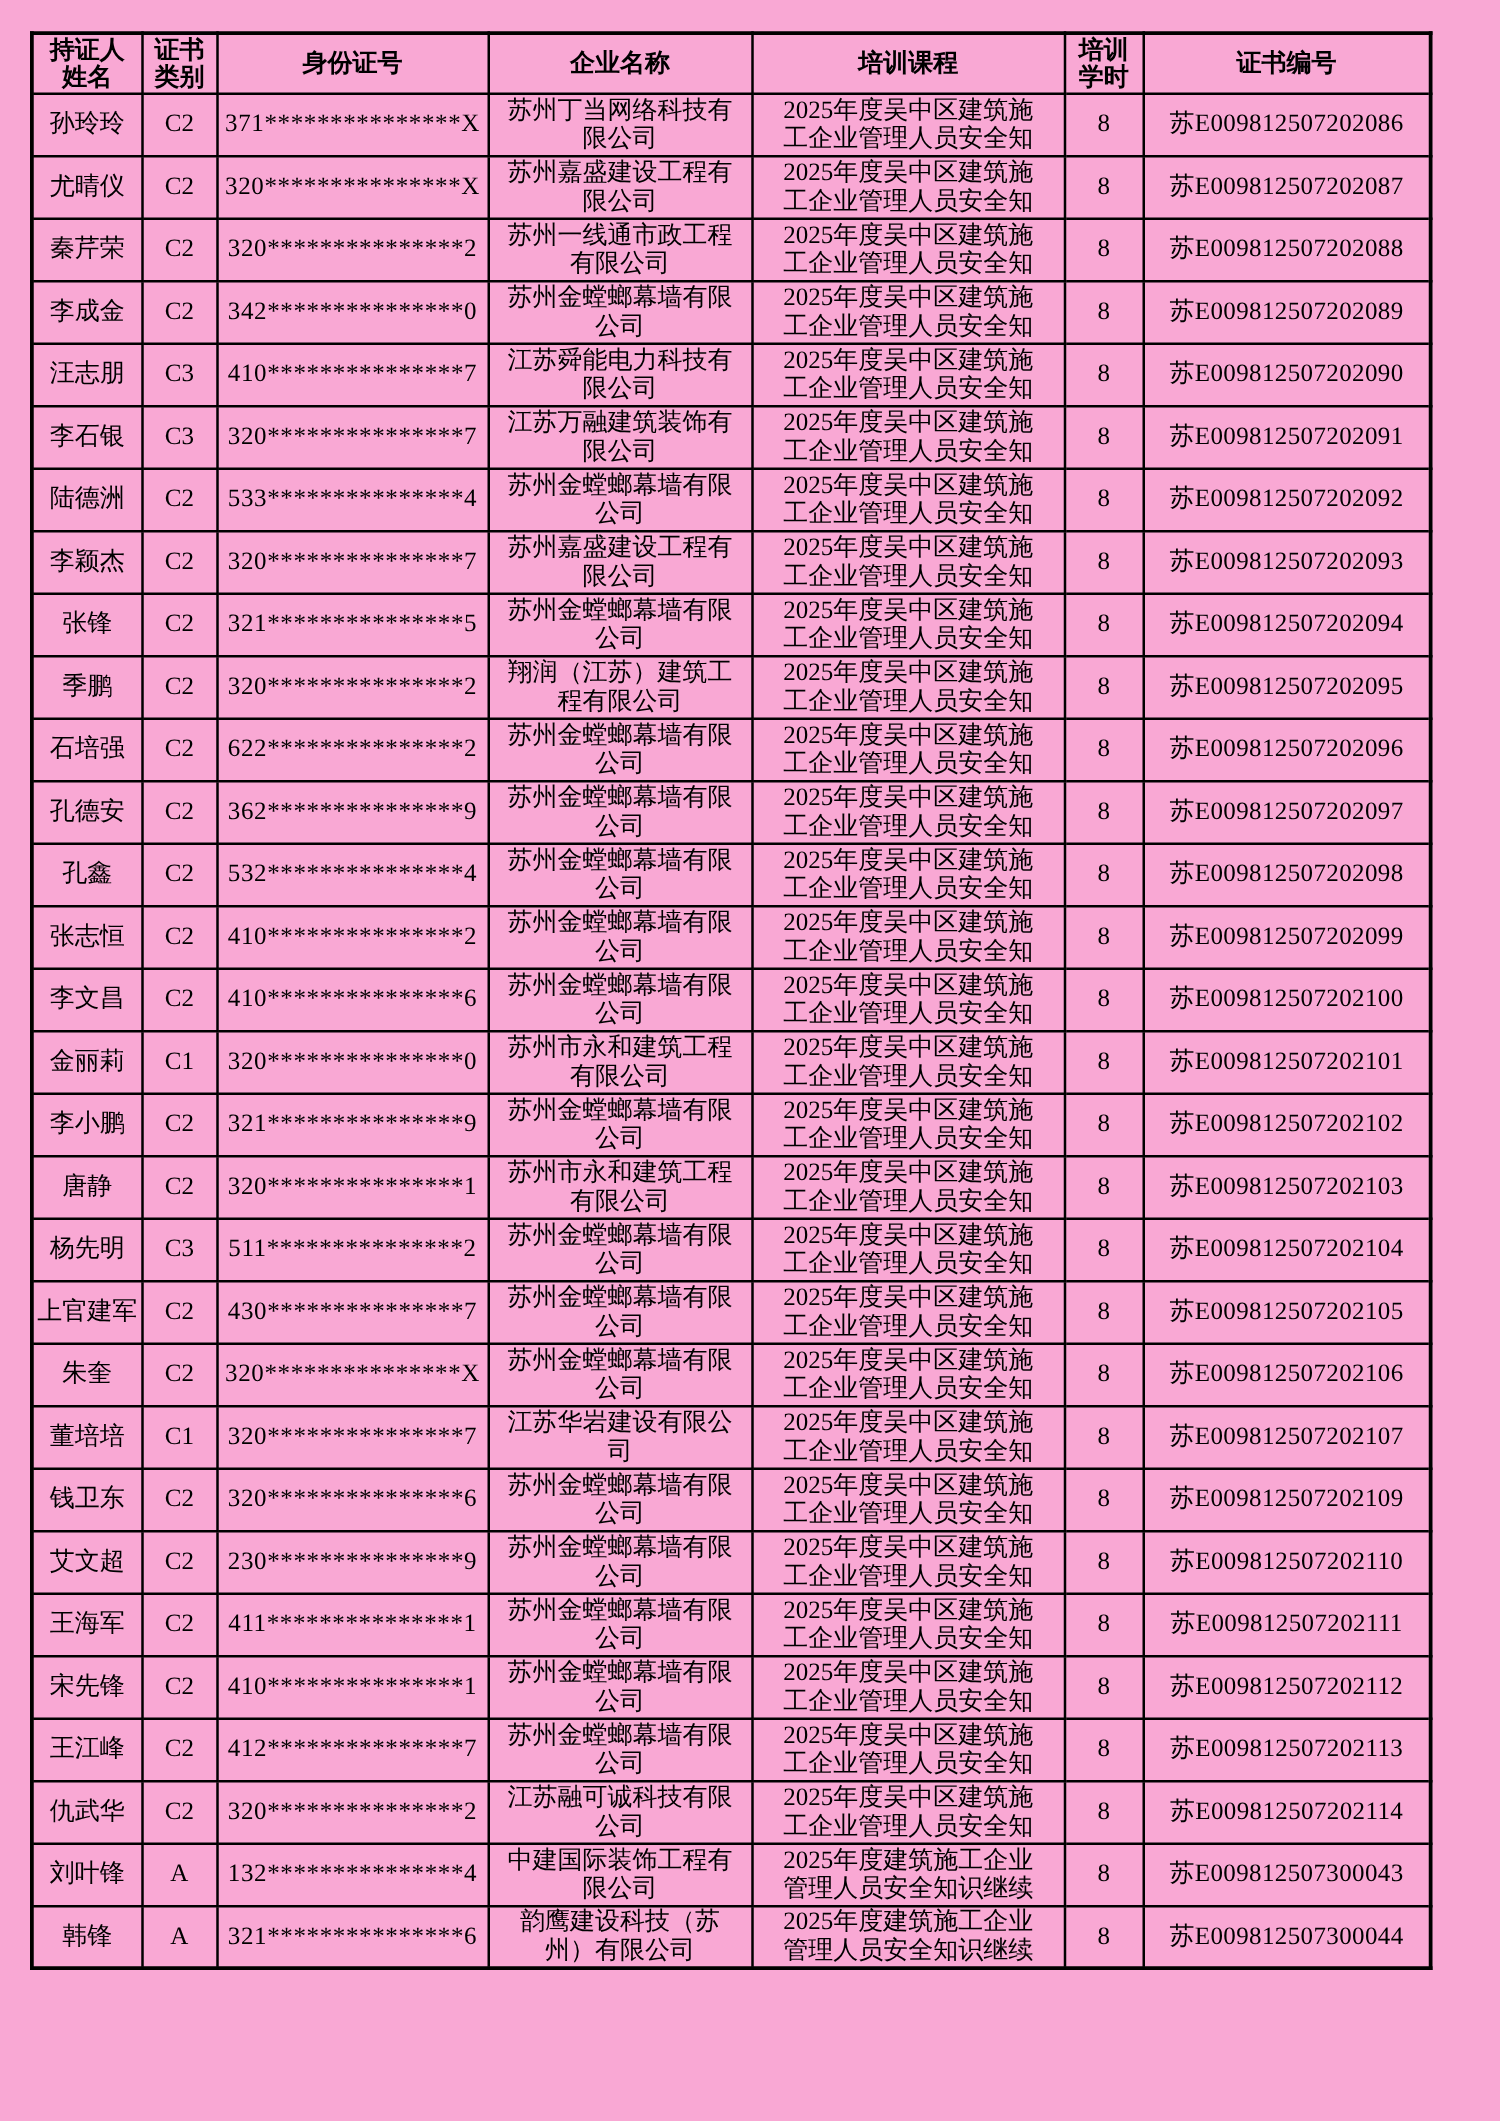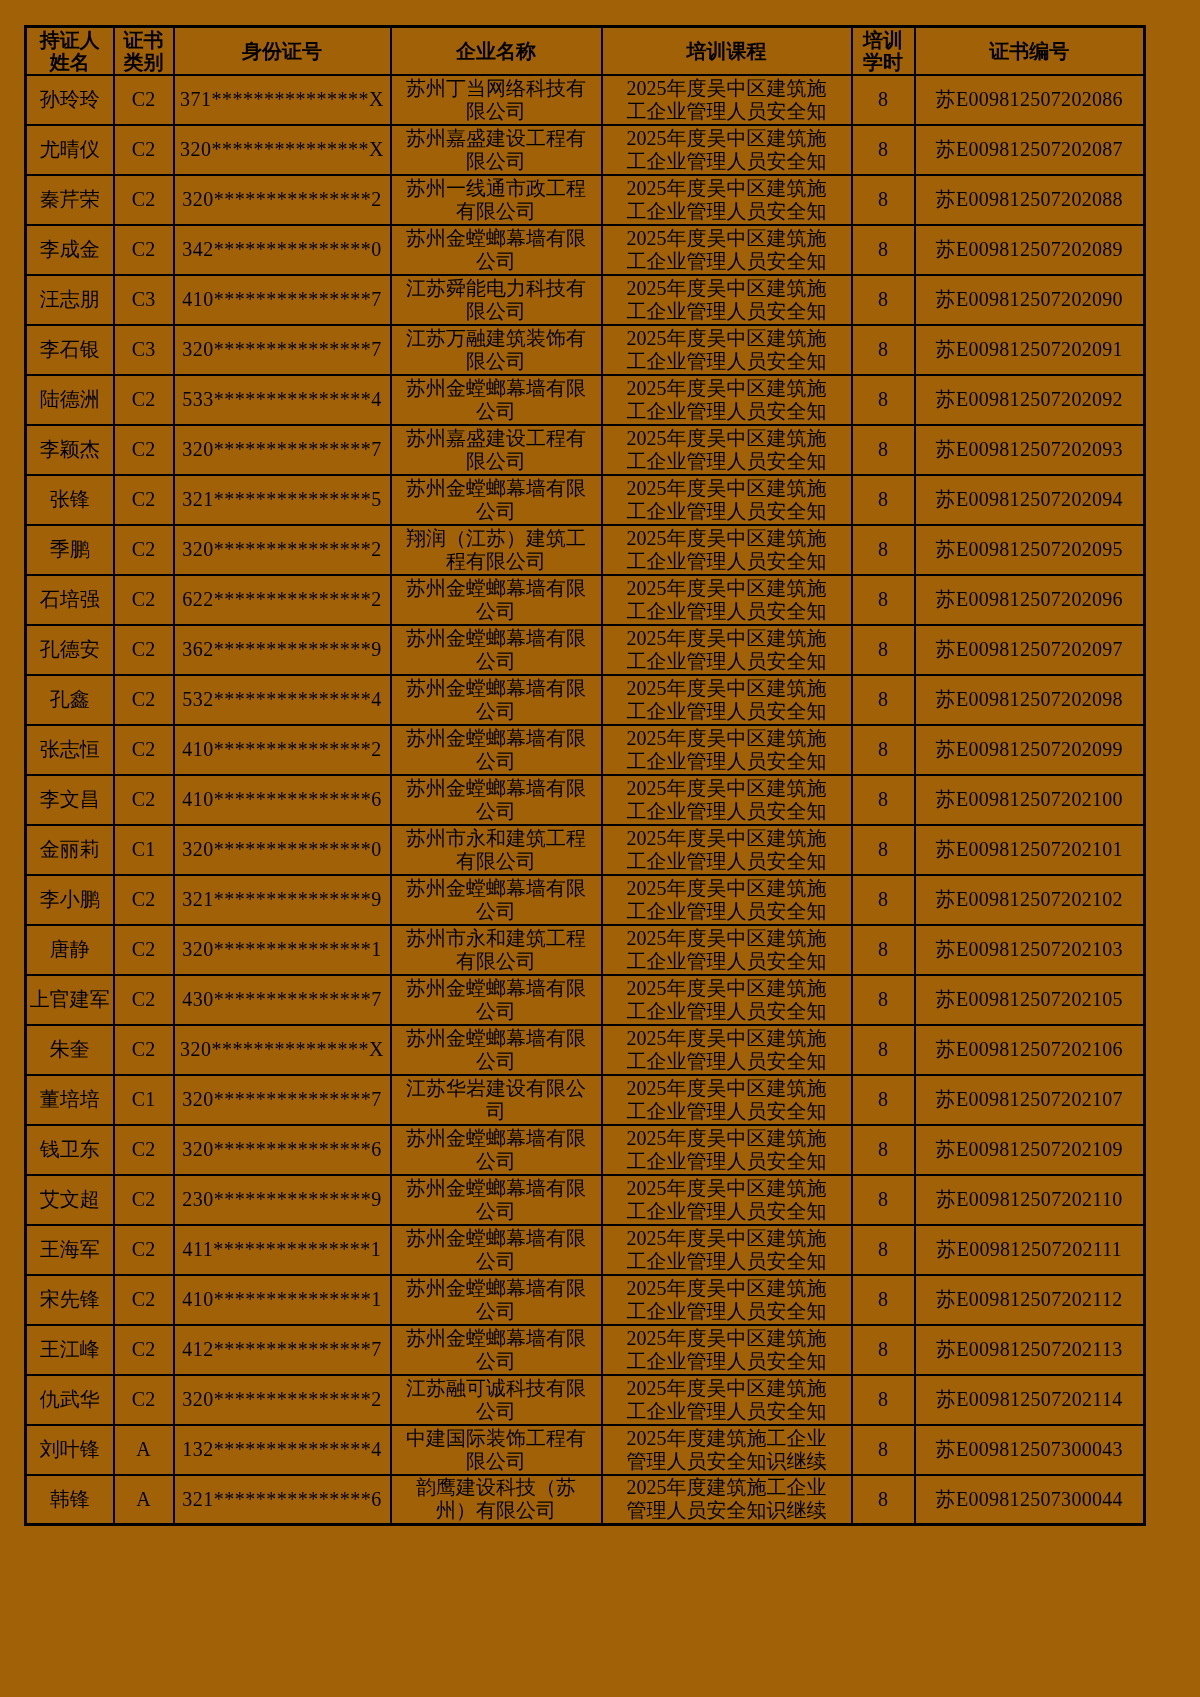--- a/index.html
+++ b/index.html
@@ -8,21 +8,21 @@
     background: #ffffff;
     width: 1200px;
     height: 1697px;
     font-family: "Liberation Serif", "DejaVu Serif", serif;
     color: #000000;
   }
   .page {
     position: relative;
     width: 1200px;
     height: 1697px;
-    background: #a16207;
+    background: #f9a8d4;
     overflow: hidden;
   }
   table.cert-table {
     position: absolute;
     left: 24px;
     top: 25px;
     width: 1119px;
     border-collapse: collapse;
     table-layout: fixed;
     border: 3px solid #000000;
@@ -275,20 +275,31 @@
           <td>C2</td>
           <td>320***************1</td>
           <td>苏州市永和建筑工程
 有限公司</td>
           <td>2025年度吴中区建筑施
 工企业管理人员安全知</td>
           <td>8</td>
           <td>苏E009812507202103</td>
         </tr>
         <tr>
+          <td>杨先明</td>
+          <td>C3</td>
+          <td>511***************2</td>
+          <td>苏州金螳螂幕墙有限
+公司</td>
+          <td>2025年度吴中区建筑施
+工企业管理人员安全知</td>
+          <td>8</td>
+          <td>苏E009812507202104</td>
+        </tr>
+        <tr>
           <td>上官建军</td>
           <td>C2</td>
           <td>430***************7</td>
           <td>苏州金螳螂幕墙有限
 公司</td>
           <td>2025年度吴中区建筑施
 工企业管理人员安全知</td>
           <td>8</td>
           <td>苏E009812507202105</td>
         </tr>

